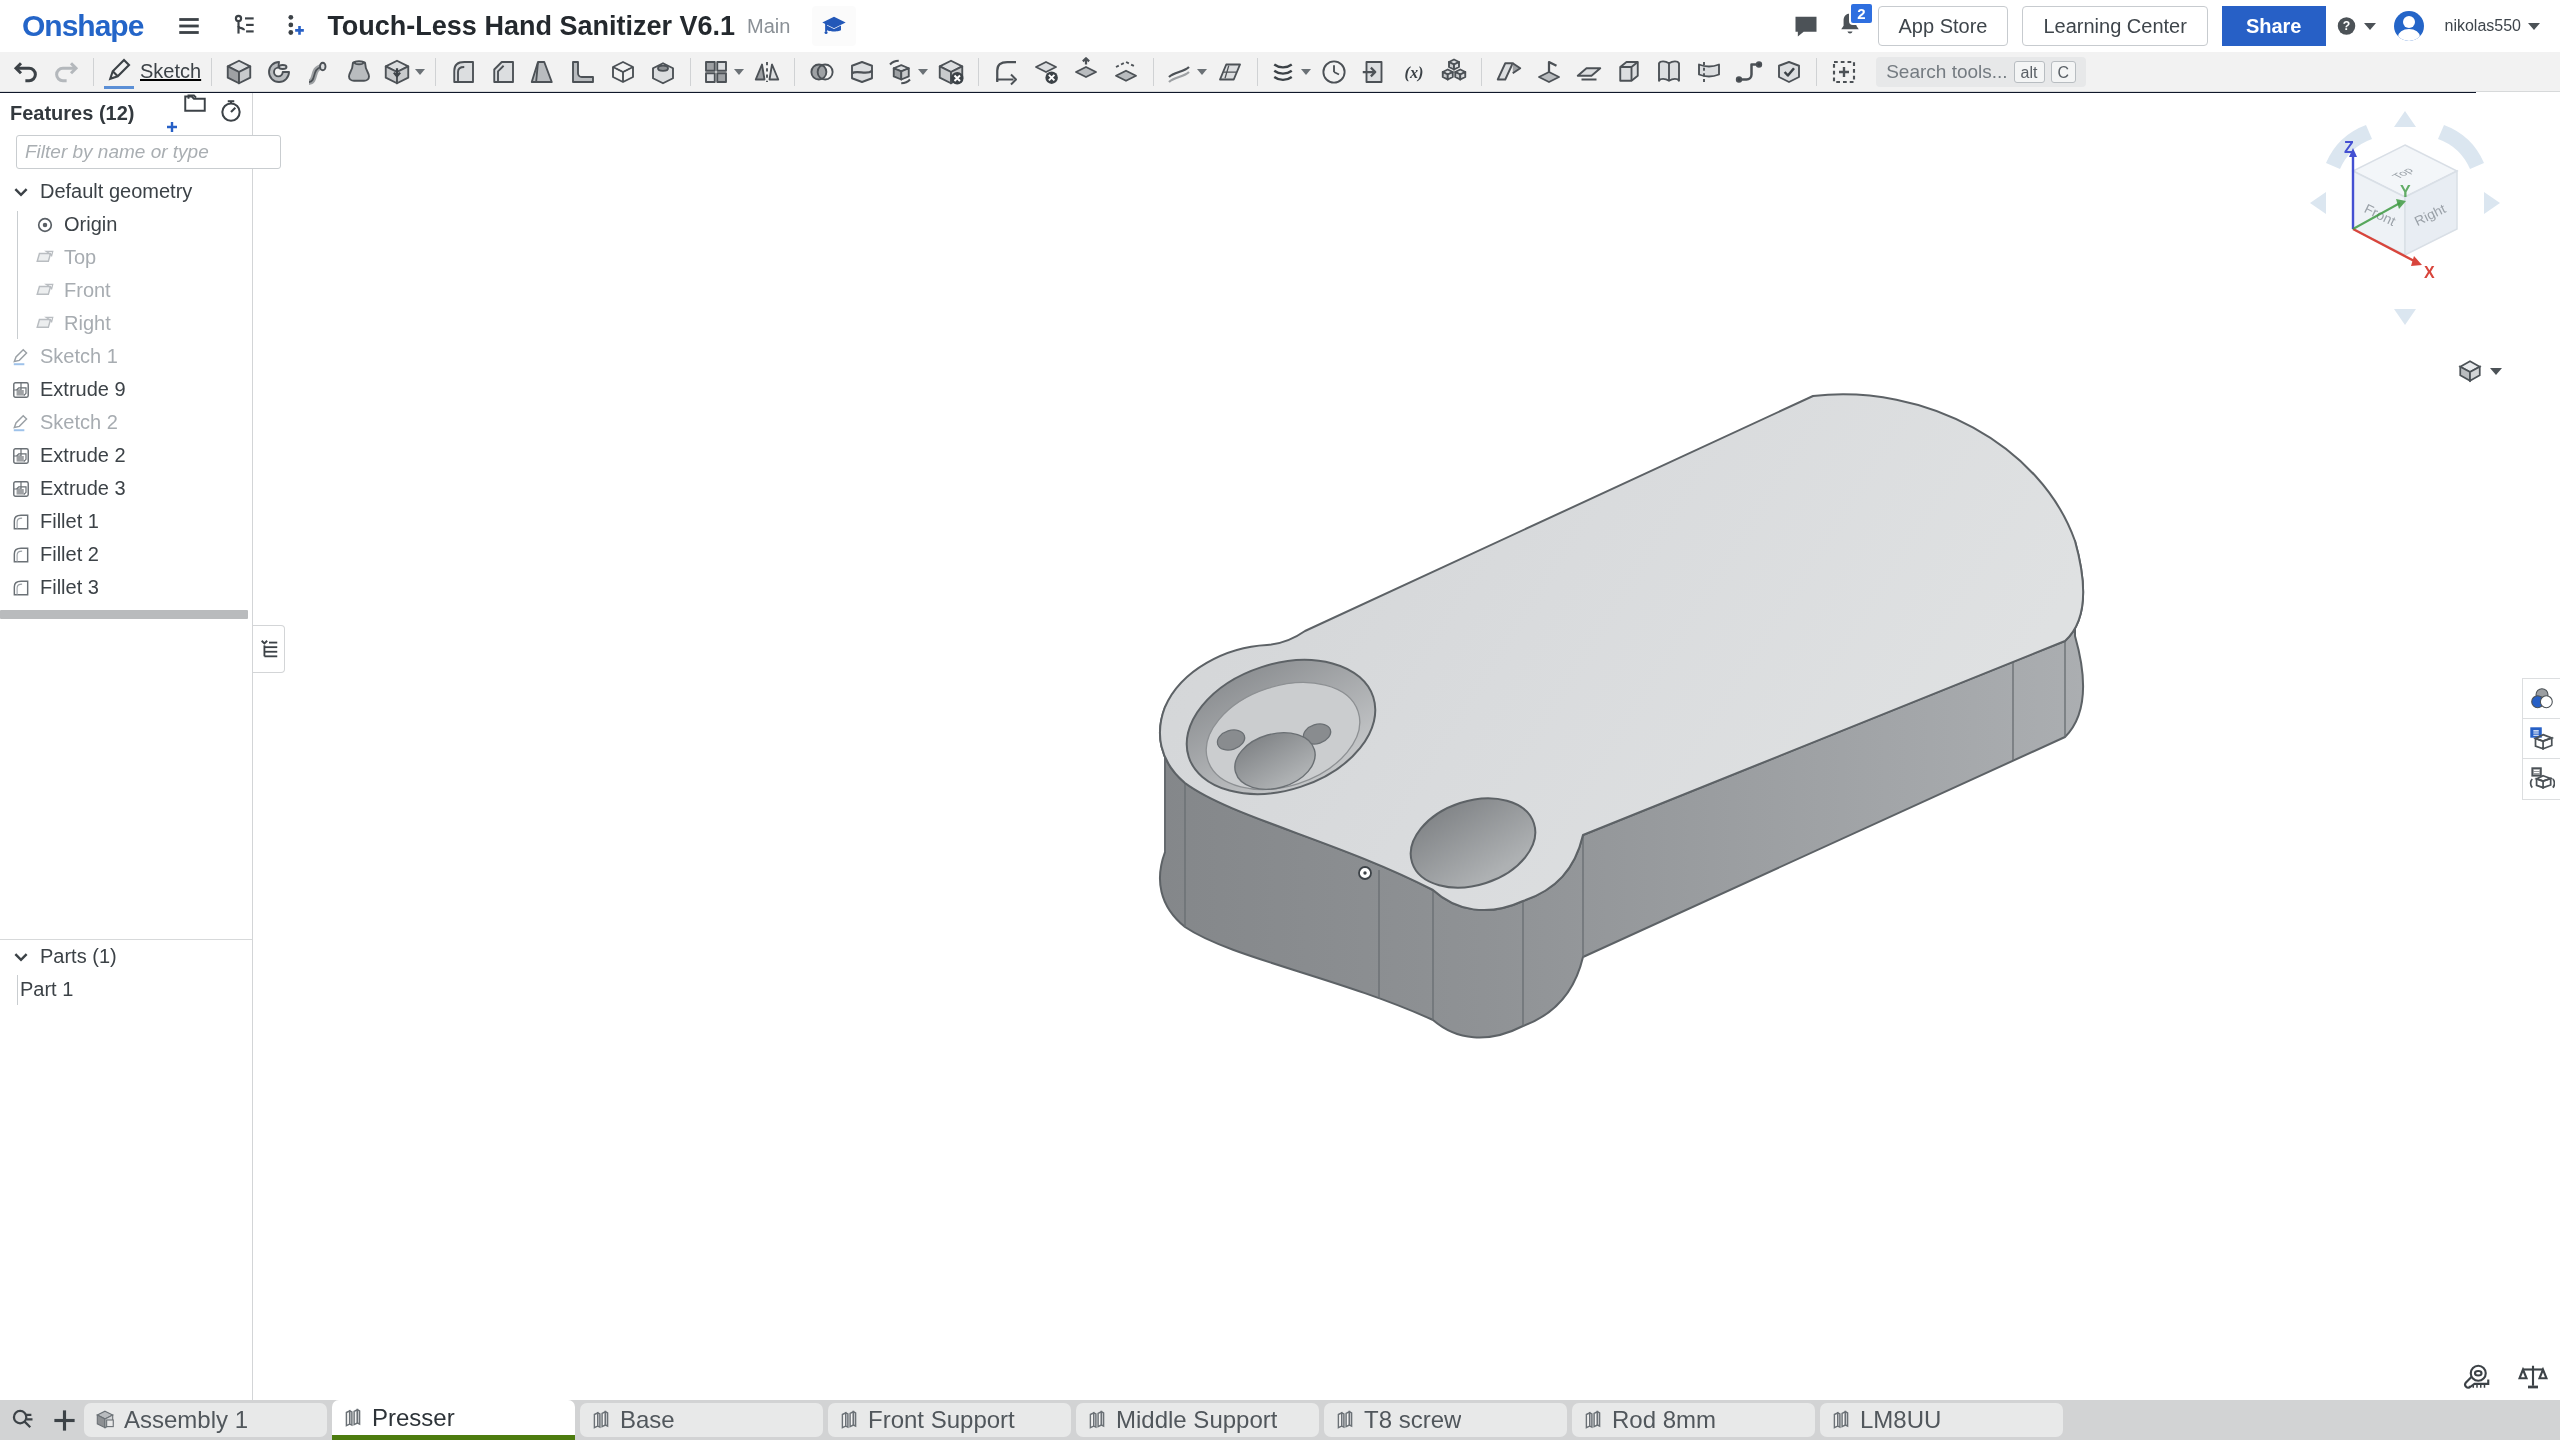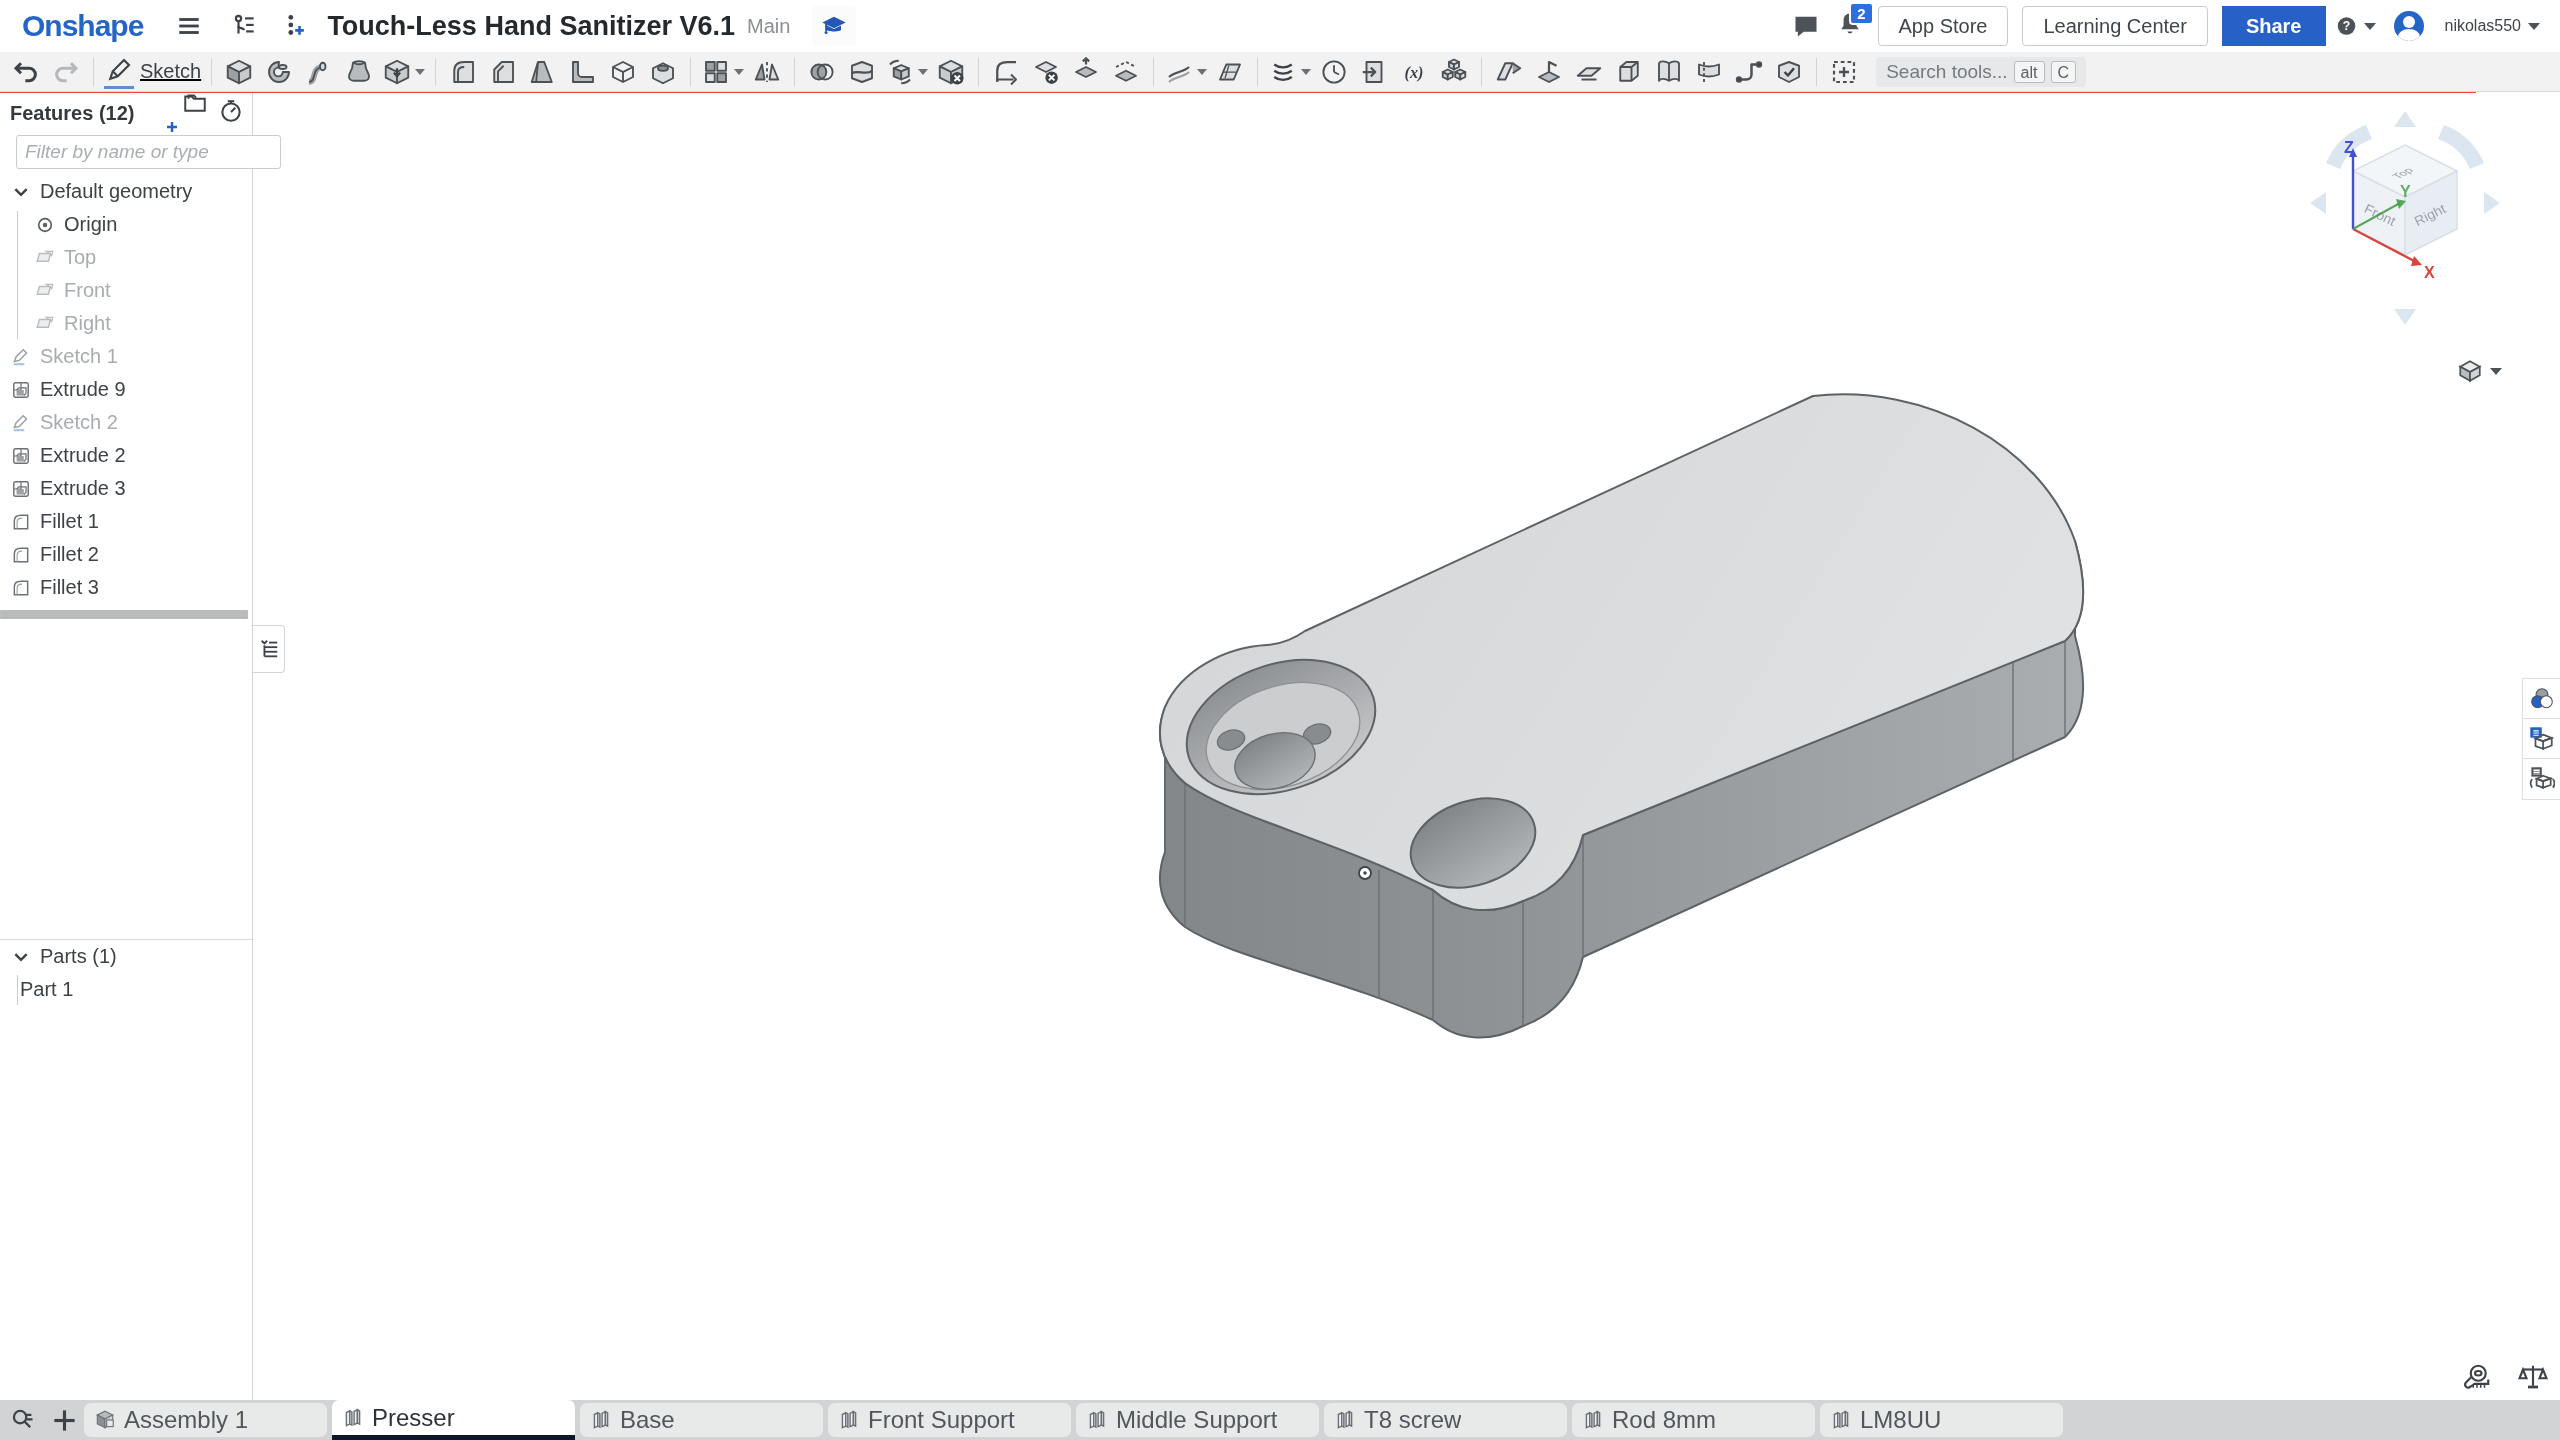--- a/index.html
+++ b/index.html
@@ -1,18 +1,18 @@
 <!DOCTYPE html>
 <html><head>
 <meta charset="utf-8">
 <style>
   * { margin:0; padding:0; box-sizing:border-box; }
   html,body { width:2560px; height:1440px; overflow:hidden;
     font-family:"Liberation Sans", sans-serif; background:#fff; }
-  #app { position:relative; width:2476px; height:1440px; background:#ef4444; }
+  #app { position:relative; width:2476px; height:1440px; background:#0f172a; }
 
   
   #topbar { position:absolute; left:0; top:0; width:2560px; height:52px;
     background:#fff; display:flex; align-items:center; z-index:30; }
   .logo { font-size:30px; font-weight:700; color:#2465c8; letter-spacing:-1px;
     margin-left:22px; font-style:normal; }
   .tb-icon-btn { width:40px; height:40px; display:flex; align-items:center; justify-content:center;
     border-radius:3px; cursor:pointer; }
   .doc-title { font-size:27px; font-weight:700; color:#24292e; margin-left:14px; white-space:nowrap; }
   .doc-branch { font-size:20px; color:#8a9096; margin-left:12px; }
@@ -88,21 +88,21 @@
   
   #tabbar { position:absolute; left:0; bottom:0; width:2560px; height:40px; background:#d2d3d4;
     display:flex; align-items:flex-end; z-index:30; }
   .tab-mgr { display:flex; align-items:center; height:40px; padding:0 6px 0 10px; gap:14px; }
   .tabs-wrap { display:flex; align-items:flex-end; height:40px; gap:5px; }
   .dtab { width:243px; height:34px; background:#e8e9e9; border-radius:7px; margin-bottom:3px;
     display:flex; align-items:center; padding:0 10px; cursor:pointer; }
   .dtab .tabname { font-size:24px; color:#51575c; margin-left:8px; white-space:nowrap;
     overflow:hidden; text-overflow:ellipsis; }
   .dtab.active { background:#fff; height:40px; margin-bottom:0; border-radius:7px 7px 0 0;
-    border-bottom:5px solid #0f172a;align-items:center; }
+    border-bottom:5px solid #4d7c0f;align-items:center; }
   .dtab.active .tabname { color:#2d3338; }
 </style>
 </head>
 <body>
 
 <div id="app">
 
   <div id="topbar">
     <div class="logo">Onshape</div>
     <div class="tb-icon-btn" style="margin-left:26px">

